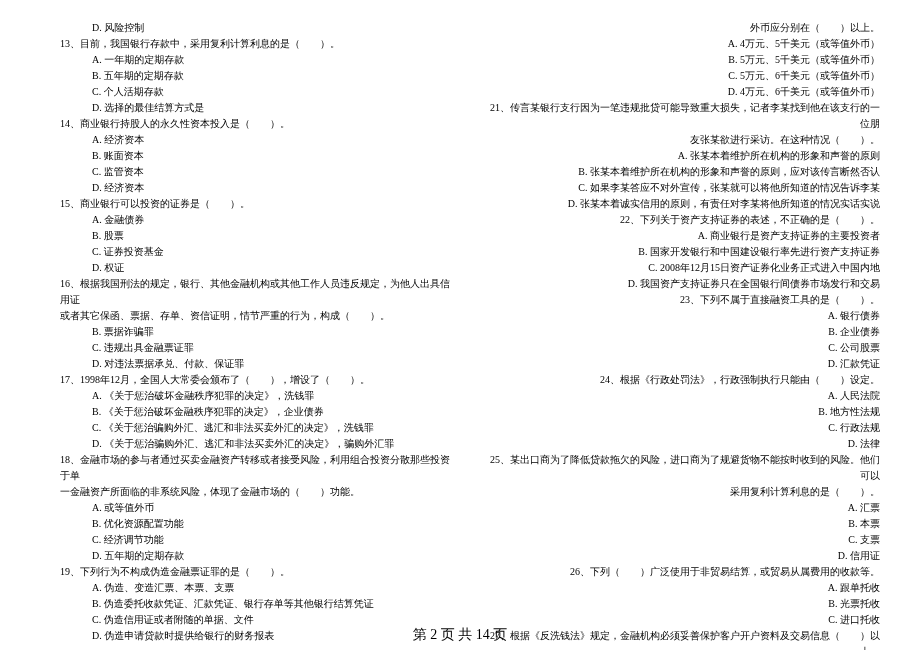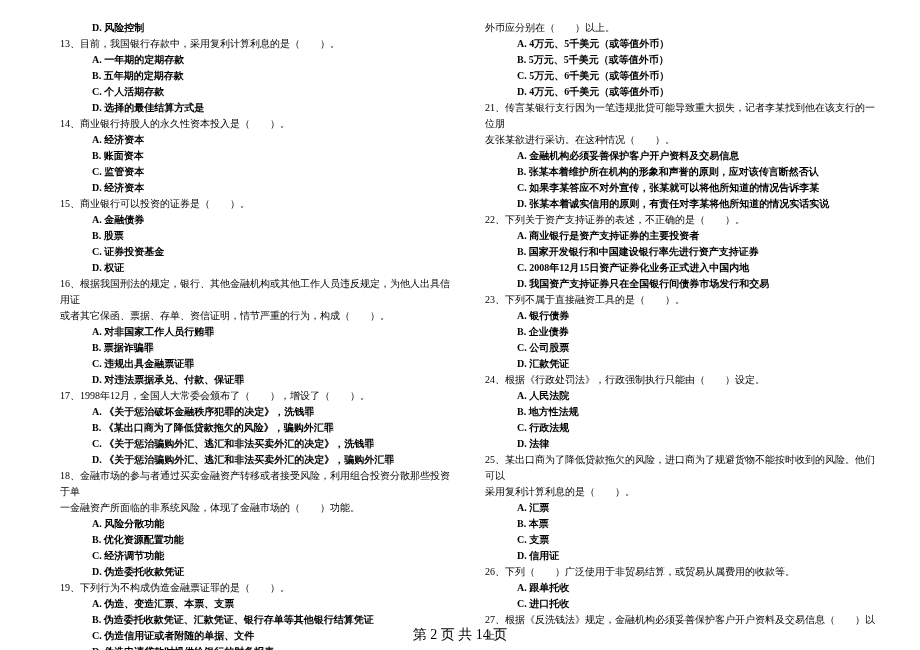--- a/index.html
+++ b/index.html
@@ -18,24 +18,24 @@
       padding: 20px 40px 10px 60px;
       height: 620px;
     }
     .col {
       flex: 1;
       padding-right: 20px;
     }
     .col:last-child {
       padding-right: 0;
       padding-left: 10px;
+      text-align: right;
     }
     .option {
       padding-left: 32px;
-      font-weight: bold;
     }
     .question {
       padding-left: 0;
     }
     .q-cont {
       padding-left: 0;
     }
     .footer {
       text-align: center;
       font-size: 14px;
@@ -58,52 +58,51 @@
     <div class="option">B. 账面资本</div>
     <div class="option">C. 监管资本</div>
     <div class="option">D. 经济资本</div>
     <div class="question">15、商业银行可以投资的证券是（　　）。</div>
     <div class="option">A. 金融债券</div>
     <div class="option">B. 股票</div>
     <div class="option">C. 证券投资基金</div>
     <div class="option">D. 权证</div>
     <div class="question">16、根据我国刑法的规定，银行、其他金融机构或其他工作人员违反规定，为他人出具信用证</div>
     <div class="q-cont">或者其它保函、票据、存单、资信证明，情节严重的行为，构成（　　）。</div>
-    <div class="option">A. 对非国家工作人员行贿罪</div>
     <div class="option">B. 票据诈骗罪</div>
     <div class="option">C. 违规出具金融票证罪</div>
     <div class="option">D. 对违法票据承兑、付款、保证罪</div>
     <div class="question">17、1998年12月，全国人大常委会颁布了（　　），增设了（　　）。</div>
     <div class="option">A. 《关于惩治破坏金融秩序犯罪的决定》，洗钱罪</div>
-    <div class="option">B. 《某出口商为了降低贷款拖欠的风险》，骗购外汇罪</div>
+    <div class="option">B. 《关于惩治破坏金融秩序犯罪的决定》，企业债券</div>
     <div class="option">C. 《关于惩治骗购外汇、逃汇和非法买卖外汇的决定》，洗钱罪</div>
     <div class="option">D. 《关于惩治骗购外汇、逃汇和非法买卖外汇的决定》，骗购外汇罪</div>
     <div class="question">18、金融市场的参与者通过买卖金融资产转移或者接受风险，利用组合投资分散那些投资于单</div>
     <div class="q-cont">一金融资产所面临的非系统风险，体现了金融市场的（　　）功能。</div>
-    <div class="option">A. 风险分散功能</div>
+    <div class="option">A. 或等值外币</div>
     <div class="option">B. 优化资源配置功能</div>
     <div class="option">C. 经济调节功能</div>
-    <div class="option">D. 伪造委托收款凭证</div>
+    <div class="option">D. 五年期的定期存款</div>
     <div class="question">19、下列行为不构成伪造金融票证罪的是（　　）。</div>
     <div class="option">A. 伪造、变造汇票、本票、支票</div>
     <div class="option">B. 伪造委托收款凭证、汇款凭证、银行存单等其他银行结算凭证</div>
     <div class="option">C. 伪造信用证或者附随的单据、文件</div>
     <div class="option">D. 伪造申请贷款时提供给银行的财务报表</div>
 
   </div>
 
   <div class="col">
     <div class="q-cont">外币应分别在（　　）以上。</div>
     <div class="option">A. 4万元、5千美元（或等值外币）</div>
     <div class="option">B. 5万元、5千美元（或等值外币）</div>
     <div class="option">C. 5万元、6千美元（或等值外币）</div>
     <div class="option">D. 4万元、6千美元（或等值外币）</div>
     <div class="question">21、传言某银行支行因为一笔违规批贷可能导致重大损失，记者李某找到他在该支行的一位朋</div>
     <div class="q-cont">友张某欲进行采访。在这种情况（　　）。</div>
-    <div class="option">A. 金融机构必须妥善保护客户开户资料及交易信息</div>
+    <div class="option">A. 张某本着维护所在机构的形象和声誉的原则</div>
     <div class="option">B. 张某本着维护所在机构的形象和声誉的原则，应对该传言断然否认</div>
     <div class="option">C. 如果李某答应不对外宣传，张某就可以将他所知道的情况告诉李某</div>
     <div class="option">D. 张某本着诚实信用的原则，有责任对李某将他所知道的情况实话实说</div>
     <div class="question">22、下列关于资产支持证券的表述，不正确的是（　　）。</div>
     <div class="option">A. 商业银行是资产支持证券的主要投资者</div>
     <div class="option">B. 国家开发银行和中国建设银行率先进行资产支持证券</div>
     <div class="option">C. 2008年12月15日资产证券化业务正式进入中国内地</div>
     <div class="option">D. 我国资产支持证券只在全国银行间债券市场发行和交易</div>
     <div class="question">23、下列不属于直接融资工具的是（　　）。</div>
     <div class="option">A. 银行债券</div>
@@ -116,19 +115,20 @@
     <div class="option">C. 行政法规</div>
     <div class="option">D. 法律</div>
     <div class="question">25、某出口商为了降低贷款拖欠的风险，进口商为了规避货物不能按时收到的风险。他们可以</div>
     <div class="q-cont">采用复利计算利息的是（　　）。</div>
     <div class="option">A. 汇票</div>
     <div class="option">B. 本票</div>
     <div class="option">C. 支票</div>
     <div class="option">D. 信用证</div>
     <div class="question">26、下列（　　）广泛使用于非贸易结算，或贸易从属费用的收款等。</div>
     <div class="option">A. 跟单托收</div>
+    <div class="option">B. 光票托收</div>
     <div class="option">C. 进口托收</div>
     <div class="question">27、根据《反洗钱法》规定，金融机构必须妥善保护客户开户资料及交易信息（　　）以上。</div>
 
   </div>
 </div>
 
 <div class="footer">第 2 页 共 14 页</div>
 
 </body></html>

